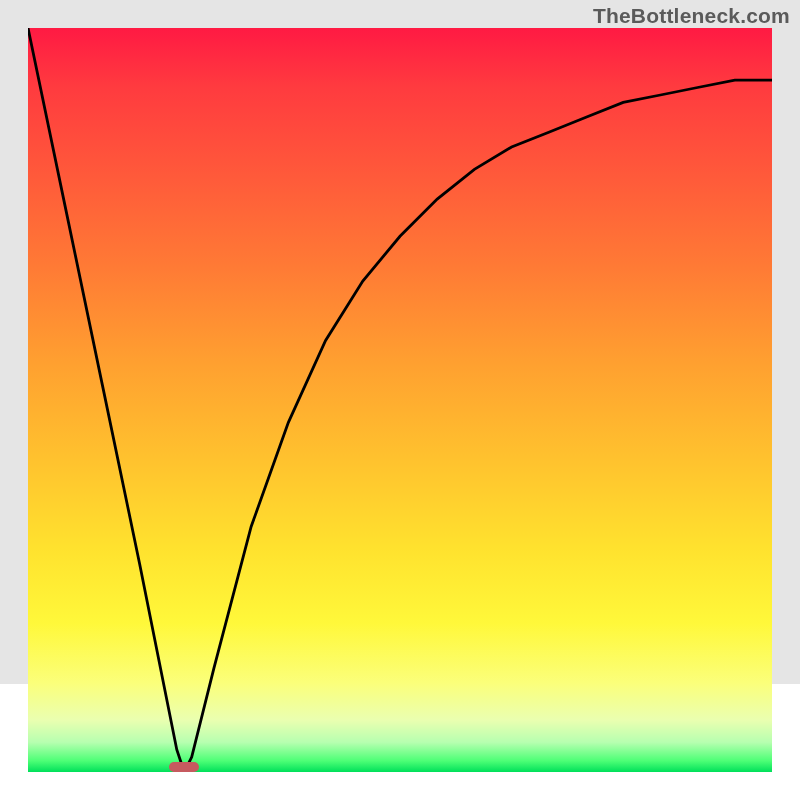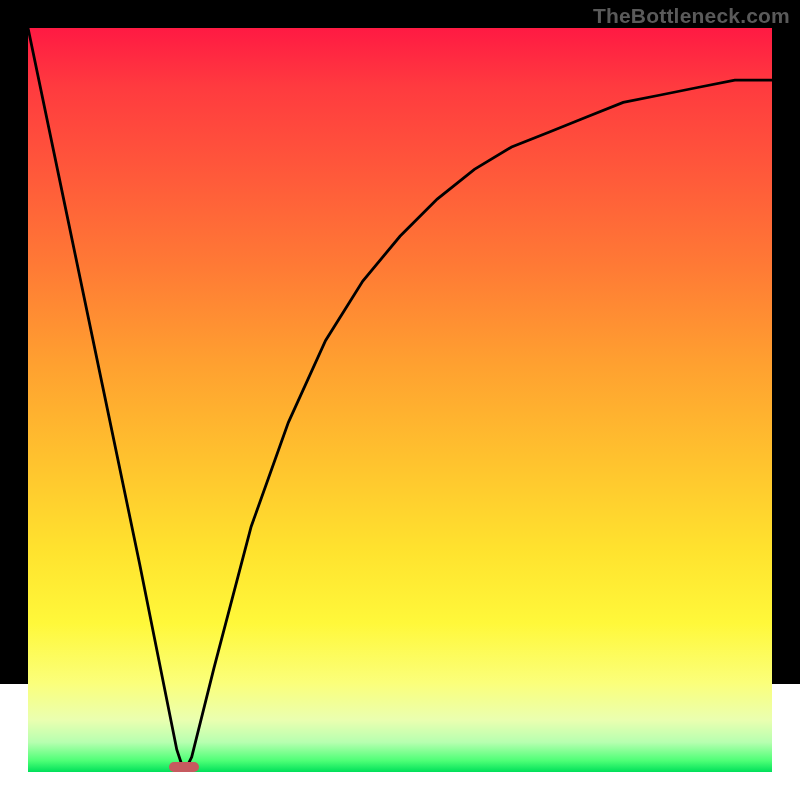--- a/index.html
+++ b/index.html
@@ -7,21 +7,21 @@
     padding: 0;
     width: 800px;
     height: 800px;
     overflow: hidden;
     background: #fff;
   }
   .frame {
     position: relative;
     width: 800px;
     height: 684px;
-    background: #000000;
+    background: #e5e5e5;
   }
   .plot-area {
     position: absolute;
     left: 28px;
     top: 28px;
     width: 744px;
     height: 744px;
   }
   .gradient {
     position: absolute;

